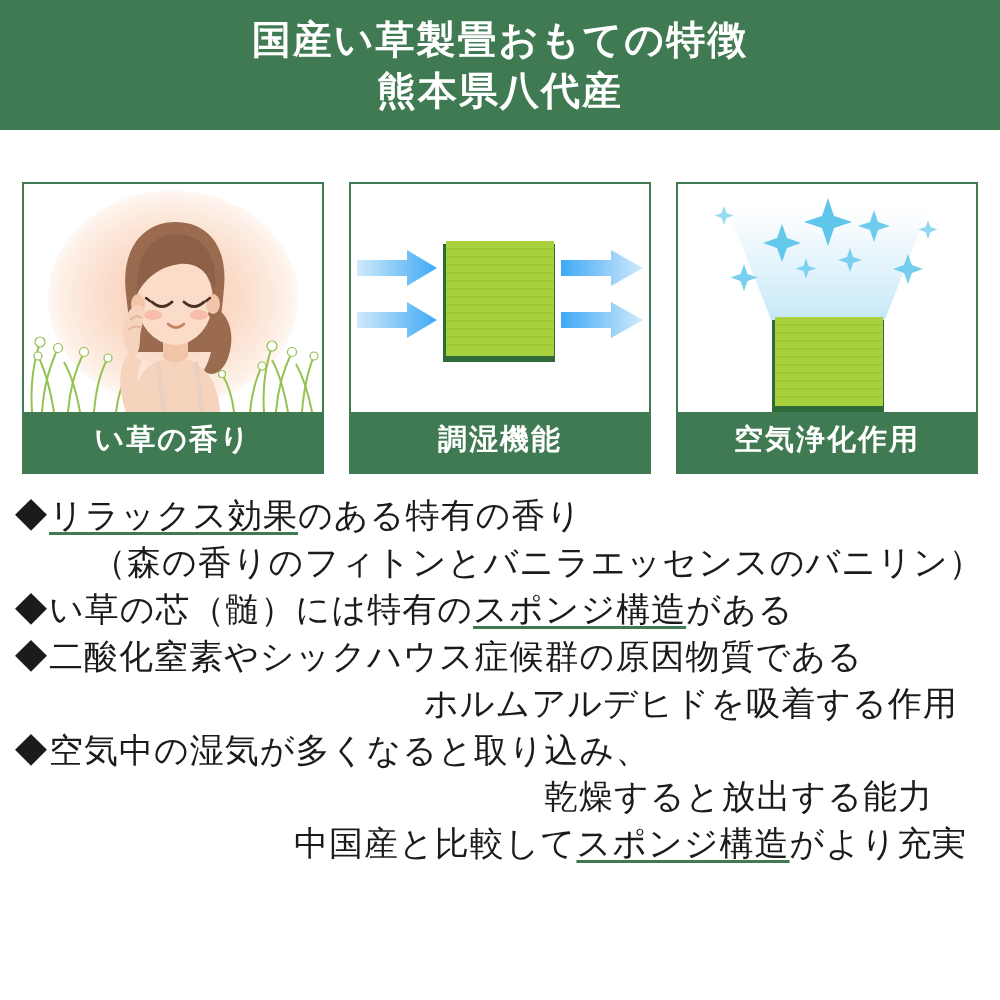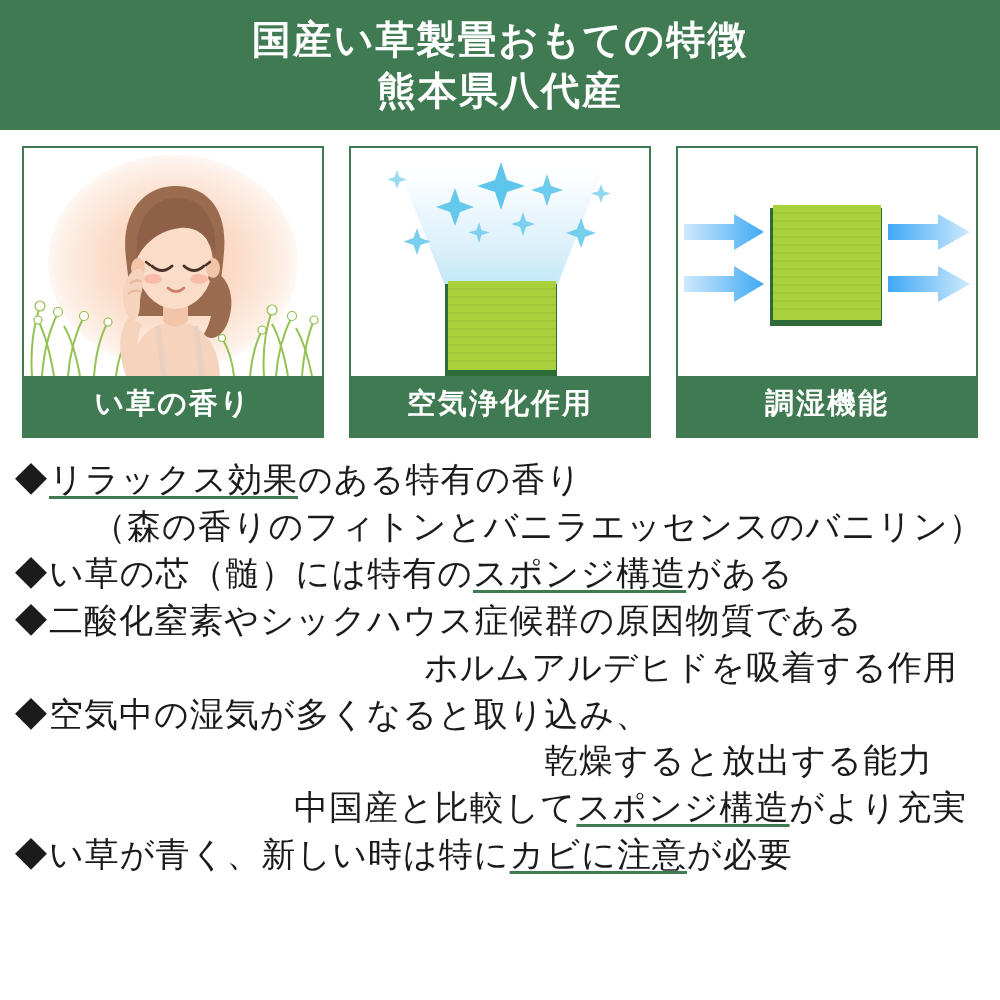--- a/index.html
+++ b/index.html
@@ -37,20 +37,21 @@
     line-height: 1.32;
     text-align: center;
   }
 
   
   .cards {
     display: flex;
     justify-content: space-between;
     padding: 16px 22px 0 22px;
     box-sizing: border-box;
+    margin-top: 36px;
   }
   .card {
     width: 302px;
     border: 2px solid #3f7a52;
     box-sizing: border-box;
     background: #ffffff;
   }
   .card-figure {
     position: relative;
     height: 228px;
@@ -211,64 +212,20 @@
           <path d="M60 128 q7 -6 14 -2" stroke="#e6b79e" stroke-width="2" fill="none"></path>
 
           <path d="M58 210 C50 186 50 166 60 152 L74 158 C68 172 68 190 72 210 Z" fill="#f6d3bd"></path>
         </svg>
       </div>
       <div class="card-caption">い草の香り</div>
     </div>
 
     <div class="card">
       <div class="card-figure">
-        <div class="fig2-bg"></div>
-        <svg width="298" height="228" viewBox="0 0 298 228" style="position:absolute;inset:0;">
-          <defs>
-            <linearGradient id="beam" x1="0" y1="1" x2="0" y2="0">
-              <stop offset="0%" stop-color="#bfe6f7" stop-opacity="0.95"></stop>
-              <stop offset="60%" stop-color="#dff1fb" stop-opacity="0.55"></stop>
-              <stop offset="100%" stop-color="#ffffff" stop-opacity="0"></stop>
-            </linearGradient>
-          </defs>
-          <path d="M94 138 L206 138 L258 6 L42 6 Z" fill="url(#beam)"></path>
-
-          <rect x="94" y="136" width="112" height="92" fill="#2f6b3a"></rect>
-          <rect x="97" y="133" width="108" height="89" fill="#a9d13c"></rect>
-          <g stroke="#96bd33" stroke-width="1">
-            <line x1="97" y1="141" x2="205" y2="141"></line>
-              <line x1="97" y1="149" x2="205" y2="149"></line>
-            <line x1="97" y1="157" x2="205" y2="157"></line>
-              <line x1="97" y1="165" x2="205" y2="165"></line>
-            <line x1="97" y1="173" x2="205" y2="173"></line>
-              <line x1="97" y1="181" x2="205" y2="181"></line>
-            <line x1="97" y1="189" x2="205" y2="189"></line>
-              <line x1="97" y1="197" x2="205" y2="197"></line>
-            <line x1="97" y1="205" x2="205" y2="205"></line>
-              <line x1="97" y1="213" x2="205" y2="213"></line>
-          </g>
-
-          <g fill="#55c3ea">
-            <path d="M150 14 l6 18 18 6 -18 6 -6 18 -6 -18 -18 -6 18 -6 z" opacity="0.95"></path>
-            <path d="M196 26 l4 12 12 4 -12 4 -4 12 -4 -12 -12 -4 12 -4 z" opacity="0.85"></path>
-            <path d="M104 40 l5 14 14 5 -14 5 -5 14 -5 -14 -14 -5 14 -5 z" opacity="0.9"></path>
-            <path d="M230 70 l4 11 11 4 -11 4 -4 11 -4 -11 -11 -4 11 -4 z" opacity="0.8"></path>
-            <path d="M66 80 l3.5 10 10 3.5 -10 3.5 -3.5 10 -3.5 -10 -10 -3.5 10 -3.5 z" opacity="0.8"></path>
-            <path d="M172 64 l3 9 9 3 -9 3 -3 9 -3 -9 -9 -3 9 -3 z" opacity="0.75"></path>
-            <path d="M128 74 l2.5 8 8 2.5 -8 2.5 -2.5 8 -2.5 -8 -8 -2.5 8 -2.5 z" opacity="0.7"></path>
-            <path d="M250 36 l2.5 7 7 2.5 -7 2.5 -2.5 7 -2.5 -7 -7 -2.5 7 -2.5 z" opacity="0.65"></path>
-            <path d="M46 22 l2.5 7 7 2.5 -7 2.5 -2.5 7 -2.5 -7 -7 -2.5 7 -2.5 z" opacity="0.6"></path>
-          </g>
-        </svg>
-      </div>
-      <div class="card-caption">空気浄化作用</div>
-    </div>
-
-    <div class="card">
-      <div class="card-figure">
         <div class="fig3-bg"></div>
         <svg width="298" height="228" viewBox="0 0 298 228" style="position:absolute;inset:0;">
           <defs>
             <linearGradient id="arrL" x1="0" y1="0" x2="1" y2="0">
               <stop offset="0%" stop-color="#cfe9fb"></stop>
               <stop offset="100%" stop-color="#3fa9f5"></stop>
             </linearGradient>
             <linearGradient id="arrR" x1="0" y1="0" x2="1" y2="0">
               <stop offset="0%" stop-color="#3fa9f5"></stop>
               <stop offset="100%" stop-color="#cfe9fb"></stop>
@@ -296,20 +253,64 @@
           <path d="M6 76 L56 76 L56 66 L86 84 L56 102 L56 92 L6 92 Z" fill="url(#arrL)"></path>
           <path d="M6 128 L56 128 L56 118 L86 136 L56 154 L56 144 L6 144 Z" fill="url(#arrL)"></path>
 
           <path d="M210 76 L260 76 L260 66 L292 84 L260 102 L260 92 L210 92 Z" fill="url(#arrR)"></path>
           <path d="M210 128 L260 128 L260 118 L292 136 L260 154 L260 144 L210 144 Z" fill="url(#arrR)"></path>
         </svg>
       </div>
       <div class="card-caption">調湿機能</div>
     </div>
 
+    <div class="card">
+      <div class="card-figure">
+        <div class="fig2-bg"></div>
+        <svg width="298" height="228" viewBox="0 0 298 228" style="position:absolute;inset:0;">
+          <defs>
+            <linearGradient id="beam" x1="0" y1="1" x2="0" y2="0">
+              <stop offset="0%" stop-color="#bfe6f7" stop-opacity="0.95"></stop>
+              <stop offset="60%" stop-color="#dff1fb" stop-opacity="0.55"></stop>
+              <stop offset="100%" stop-color="#ffffff" stop-opacity="0"></stop>
+            </linearGradient>
+          </defs>
+          <path d="M94 138 L206 138 L258 6 L42 6 Z" fill="url(#beam)"></path>
+
+          <rect x="94" y="136" width="112" height="92" fill="#2f6b3a"></rect>
+          <rect x="97" y="133" width="108" height="89" fill="#a9d13c"></rect>
+          <g stroke="#96bd33" stroke-width="1">
+            <line x1="97" y1="141" x2="205" y2="141"></line>
+              <line x1="97" y1="149" x2="205" y2="149"></line>
+            <line x1="97" y1="157" x2="205" y2="157"></line>
+              <line x1="97" y1="165" x2="205" y2="165"></line>
+            <line x1="97" y1="173" x2="205" y2="173"></line>
+              <line x1="97" y1="181" x2="205" y2="181"></line>
+            <line x1="97" y1="189" x2="205" y2="189"></line>
+              <line x1="97" y1="197" x2="205" y2="197"></line>
+            <line x1="97" y1="205" x2="205" y2="205"></line>
+              <line x1="97" y1="213" x2="205" y2="213"></line>
+          </g>
+
+          <g fill="#55c3ea">
+            <path d="M150 14 l6 18 18 6 -18 6 -6 18 -6 -18 -18 -6 18 -6 z" opacity="0.95"></path>
+            <path d="M196 26 l4 12 12 4 -12 4 -4 12 -4 -12 -12 -4 12 -4 z" opacity="0.85"></path>
+            <path d="M104 40 l5 14 14 5 -14 5 -5 14 -5 -14 -14 -5 14 -5 z" opacity="0.9"></path>
+            <path d="M230 70 l4 11 11 4 -11 4 -4 11 -4 -11 -11 -4 11 -4 z" opacity="0.8"></path>
+            <path d="M66 80 l3.5 10 10 3.5 -10 3.5 -3.5 10 -3.5 -10 -10 -3.5 10 -3.5 z" opacity="0.8"></path>
+            <path d="M172 64 l3 9 9 3 -9 3 -3 9 -3 -9 -9 -3 9 -3 z" opacity="0.75"></path>
+            <path d="M128 74 l2.5 8 8 2.5 -8 2.5 -2.5 8 -2.5 -8 -8 -2.5 8 -2.5 z" opacity="0.7"></path>
+            <path d="M250 36 l2.5 7 7 2.5 -7 2.5 -2.5 7 -2.5 -7 -7 -2.5 7 -2.5 z" opacity="0.65"></path>
+            <path d="M46 22 l2.5 7 7 2.5 -7 2.5 -2.5 7 -2.5 -7 -7 -2.5 7 -2.5 z" opacity="0.6"></path>
+          </g>
+        </svg>
+      </div>
+      <div class="card-caption">空気浄化作用</div>
+    </div>
+
   </div>
 
   <div class="body-text">
 
     <div class="line">
       <span>◆</span><span class="u">リラックス効果</span><span>のある特有の香り</span>
     </div>
 
     <div class="line indent1">
       <span>（森の香りのフィトンとバニラエッセンスのバニリン）</span>
@@ -333,19 +334,16 @@
 
     <div class="line indent4">
       <span>乾燥すると放出する能力</span>
     </div>
 
 
     <div class="line indent3">
       <span>中国産と比較して</span><span class="u">スポンジ構造</span><span>がより充実</span>
     </div>
 
-    <div class="line">
-      <span>◆</span><span>い草が青く、新しい時は特に</span><span class="u">カビに注意</span><span>が必要</span>
-    </div>
 
   </div>
 
 </div>
 
 </body></html>

